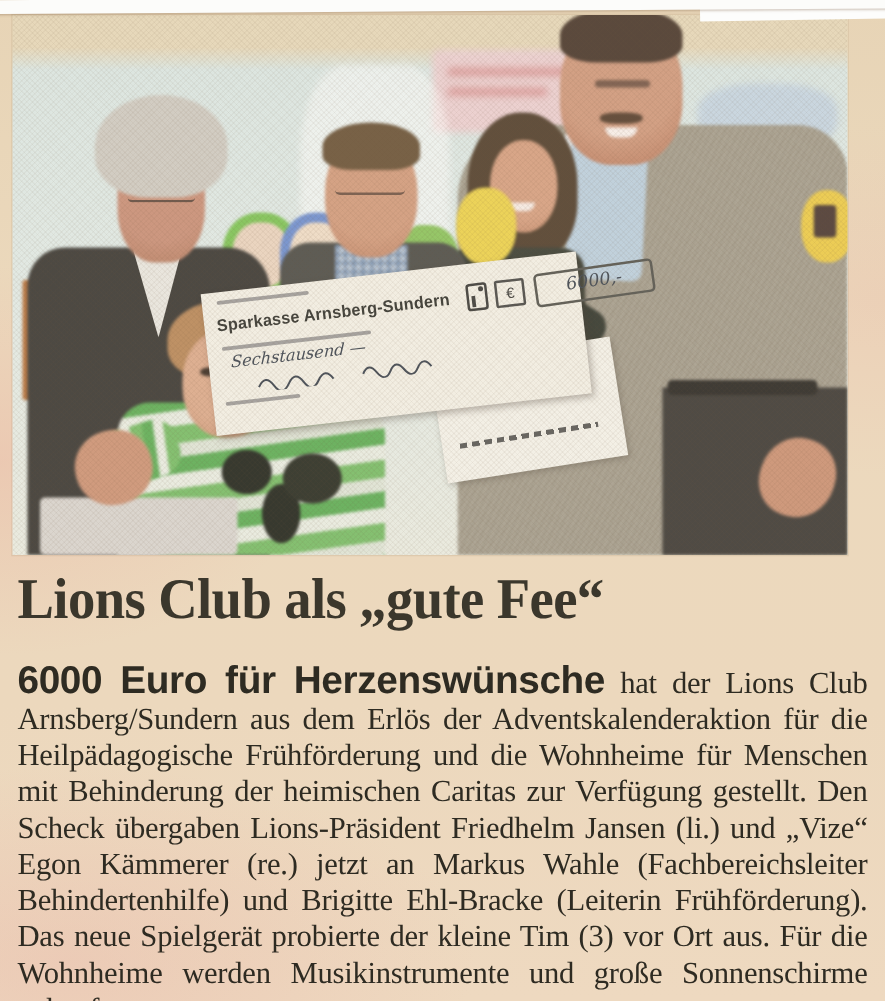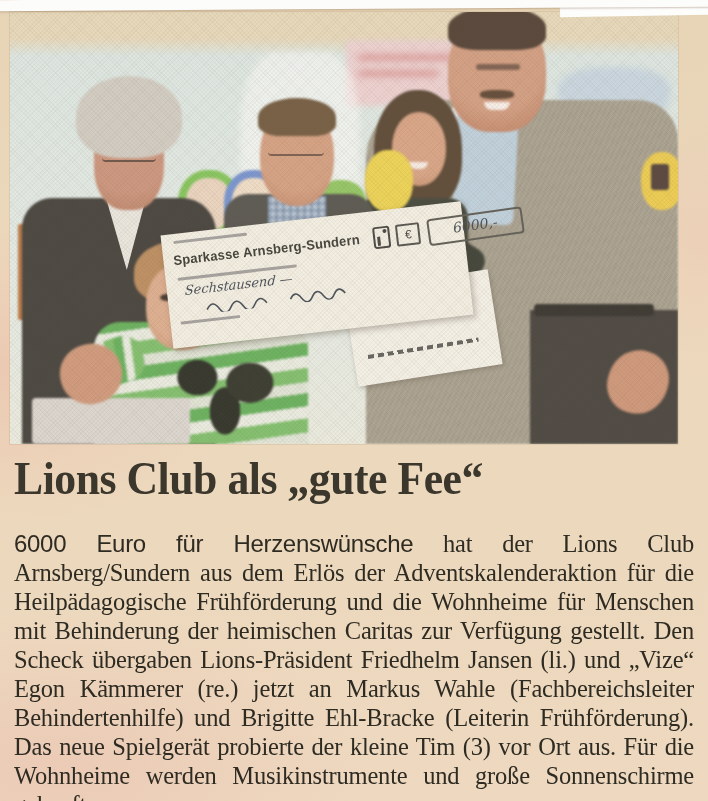--- a/index.html
+++ b/index.html
@@ -117,21 +117,21 @@
   .sig-row{display:flex;gap:14px;margin:4px 0 0 26px;align-items:flex-end;}
   .check-row5{width:60px;margin-top:5px;}
   .check-corner{left:340px;top:268px;width:146px;height:96px;background:#f4f2ea;transform:rotate(-9deg);box-shadow:1px 2px 5px rgba(60,50,40,.3);}
   .micr{position:absolute;left:14px;bottom:26px;width:112px;height:4px;
     background:repeating-linear-gradient(90deg,#5a5a58 0 6px,transparent 6px 10px);}
   
   .headline{left:14px;top:452px;width:680px;font-family:"Liberation Serif",serif;font-weight:bold;
     font-size:46px;color:#3b372c;letter-spacing:-.5px;transform:scaleX(.95);transform-origin:left;white-space:nowrap;}
   .bodycopy{left:14px;top:529px;width:680px;font-size:24.5px;line-height:29px;color:#2e2b22;
     text-align:justify;letter-spacing:-.2px;}
-  .lead-in{font-family:"Liberation Sans",sans-serif;font-weight:normal;font-size:24px;letter-spacing:-.3px;}
+  .lead-in{font-family:"Liberation Sans",sans-serif;font-weight:bold;font-size:31px;letter-spacing:-.3px;}
   .credit{font-family:"Liberation Sans",sans-serif;font-weight:bold;font-size:15.5px;letter-spacing:.3px;color:#2f2c24;margin-left:16px;white-space:nowrap;}
 </style>
 </head>
 <body>
 
 <div id="page">
 
   <div id="photo" class="abs">
     <div class="abs poster-pink softer">
         <i></i>

